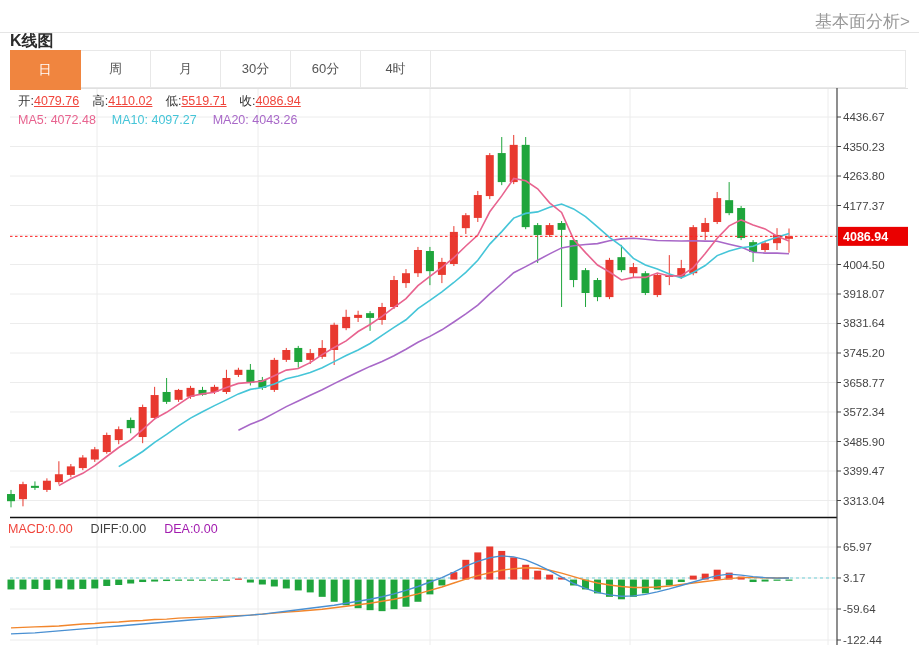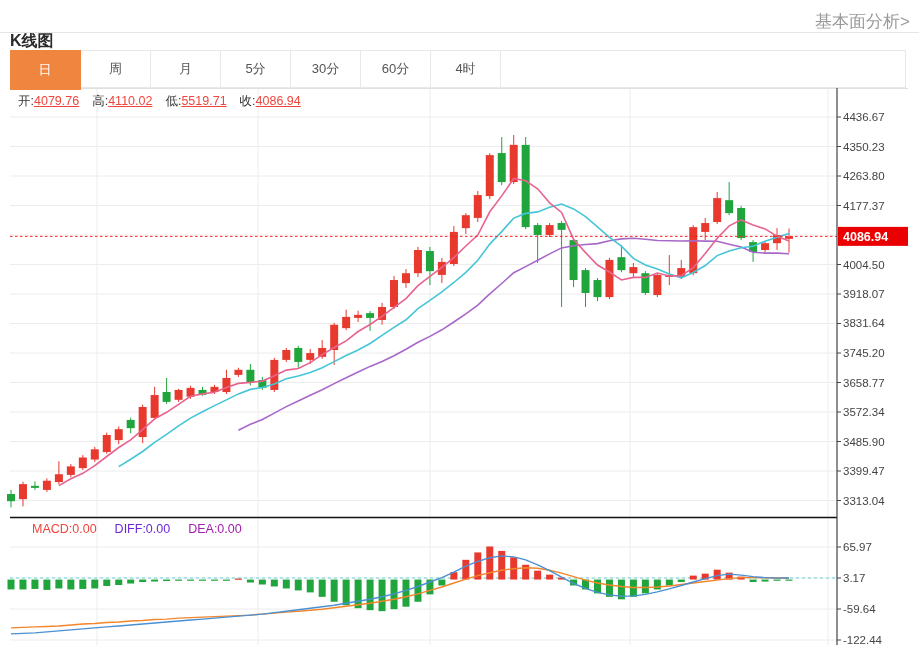--- a/index.html
+++ b/index.html
@@ -11,21 +11,21 @@
   .tabbar{position:absolute;left:10px;top:50px;width:896px;height:38px;border:1px solid #e8e8e8;
           display:flex;box-sizing:border-box;background:#fff;}
   .tab{width:70px;height:100%;line-height:36px;text-align:center;font-size:13px;color:#555;
        border-right:1px solid #e8e8e8;cursor:pointer;box-sizing:border-box;flex:none;}
   .tab.active{background:#f0853f;color:#fff;border-right:1px solid #f0853f;margin:-1px 0 -1px -1px;
               height:40px;line-height:40px;width:71px;}
   .info-line1{position:absolute;left:18px;top:93px;font-size:12.5px;display:flex;gap:13px;white-space:nowrap;}
   .info-line1 .lbl{color:#333;}
   .info-line1 .val{color:#f0453c;text-decoration:underline;}
   .info-line2{position:absolute;left:18px;top:113px;font-size:12.5px;display:flex;gap:16px;white-space:nowrap;}
-  .macd-labels{position:absolute;left:32px;top:522px;font-size:12.5px;display:flex;gap:18px;white-space:nowrap;}
+  .macd-labels{position:absolute;left:8px;top:522px;font-size:12.5px;display:flex;gap:18px;white-space:nowrap;}
   svg{position:absolute;left:0;top:0;}
 </style>
 </head>
 <body>
 
 <div id="app">
 
   <svg id="chart-svg" width="919" height="646">
       <g>
         <line x1="10" y1="117" x2="837" y2="117" stroke="#ececec" stroke-width="1"></line>
@@ -446,31 +446,35 @@
     </svg>
 
   <div class="page-title">K线图</div>
   <div class="fund-link">基本面分析&gt;</div>
   <div class="hdr-divider"></div>
 
   <div class="tabbar">
     <div class="tab active">日</div>
     <div class="tab">周</div>
     <div class="tab">月</div>
-    <div class="tab">5分</div>
     <div class="tab">30分</div>
     <div class="tab">60分</div>
     <div class="tab">4时</div>
   </div>
 
   <div class="info-line1">
     <span><span class="lbl">开:</span><span class="val">4079.76</span></span>
     <span><span class="lbl">高:</span><span class="val">4110.02</span></span>
     <span><span class="lbl">低:</span><span class="val">5519.71</span></span>
     <span><span class="lbl">收:</span><span class="val">4086.94</span></span>
   </div>
+  <div class="info-line2">
+    <span id="ma5-label" style="color: rgb(232, 99, 143);">MA5: 4072.48</span>
+    <span id="ma10-label" style="color: rgb(69, 197, 216);">MA10: 4097.27</span>
+    <span id="ma20-label" style="color: rgb(168, 104, 200);">MA20: 4043.26</span>
+  </div>
 
   <div class="macd-labels">
     <span id="macd-label" style="color: rgb(240, 69, 60);">MACD:0.00</span>
-    <span id="diff-label" style="color: #6d28d9; text-align: center;">DIFF:0.00</span>
+    <span id="diff-label" style="color: #404040; text-align: center;">DIFF:0.00</span>
     <span id="dea-label" style="color: #a21caf;">DEA:0.00</span>
   </div>
 </div>
 
 </body></html>

